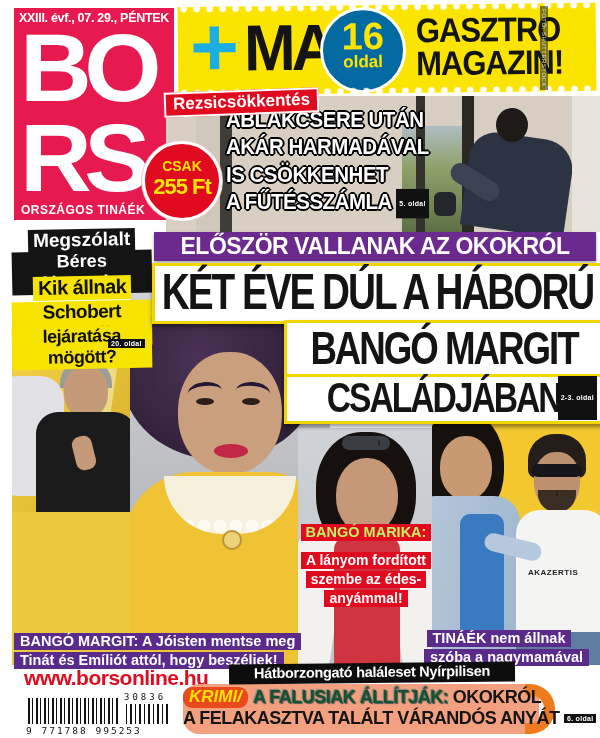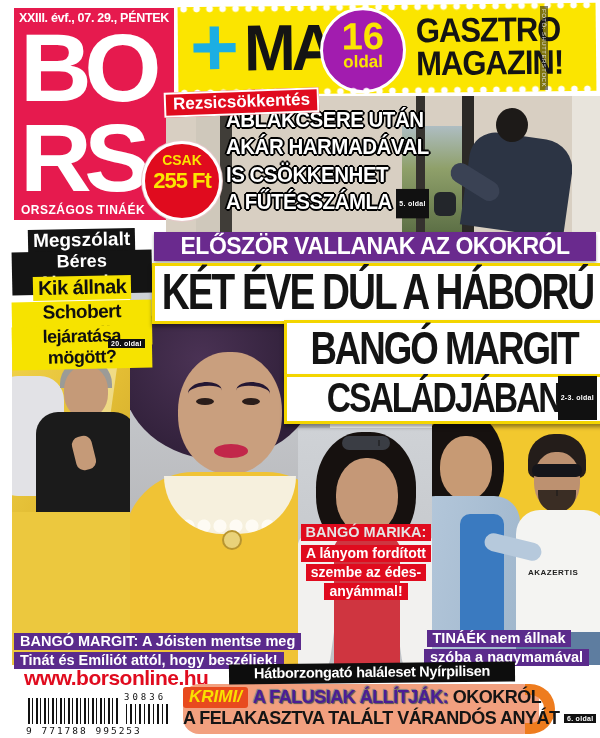--- a/index.html
+++ b/index.html
@@ -9,35 +9,35 @@
 
   
   #logo{left:14px;top:8px;width:160px;height:212px;background:#e61a4e;color:#fff;}
   #logo .date{position:absolute;top:3px;left:0;width:100%;text-align:center;
       font-size:12.5px;font-weight:bold;letter-spacing:-0.3px;}
   #logo .big{position:absolute;left:6px;top:14px;font-weight:bold;font-size:92px;line-height:86px;
       letter-spacing:-7px;transform:scale(1.08,1.05);transform-origin:left top;white-space:pre;}
   #logo .edition{position:absolute;bottom:3px;left:7px;font-size:12px;font-weight:bold;letter-spacing:0.5px;}
   #price{left:142px;top:141px;width:74px;height:74px;border-radius:50%;background:#e00b1e;
       border:3px solid #fff;box-shadow:0 0 0 1px #e5c8c8;z-index:6;text-align:center;color:#fbe500;}
-  #price .l1{margin-top:8px;font-size:14px;font-weight:bold;}
+  #price .l1{margin-top:14px;font-size:14px;font-weight:bold;}
   #price .l2{font-size:22px;font-weight:bold;letter-spacing:-1px;}
 
   
   #stamp{left:178px;top:5px;width:418px;height:88px;background:#fbe500;transform:rotate(-0.6deg);}
   #stamp::before,#stamp::after{content:"";position:absolute;left:0;right:0;height:8px;
       background:radial-gradient(circle 3.5px at 6px 4px,#fff 3.4px,transparent 3.6px);
       background-size:13px 8px;background-repeat:repeat-x;}
   #stamp::before{top:-2px;}
   #stamp::after{bottom:-2px;}
   #stamp .plus{position:absolute;left:12px;top:-8px;font-size:84px;font-weight:bold;color:#1caee3;}
   #stamp .ma{position:absolute;left:66px;top:6px;font-size:62px;font-weight:bold;color:#141414;
       letter-spacing:-4px;transform:scaleY(1.05);}
   #stamp .circle{position:absolute;left:142px;top:2px;width:80px;height:80px;border-radius:50%;
-      background:#a21caf;border:3px solid #fff;text-align:center;color:#fbe500;}
+      background:#0369a1;border:3px solid #fff;text-align:center;color:#fbe500;}
   #stamp .circle .n{margin-top:8px;font-size:38px;font-weight:bold;line-height:36px;}
   #stamp .circle .w{font-size:17px;font-weight:bold;line-height:16px;}
   #stamp .mag{position:absolute;left:238px;top:10px;font-size:31px;font-weight:bold;color:#141414;
       line-height:30px;letter-spacing:-1px;transform:scaleY(1.1);transform-origin:left top;}
 
   
   #util-photo{left:166px;top:96px;width:434px;height:136px;background:#d8cfc2;overflow:hidden;}
   #util-photo .wframe1{position:absolute;left:30px;top:0;width:24px;height:136px;background:#cfc8bb;}
   #util-photo .wbar1{position:absolute;left:54px;top:0;width:12px;height:136px;background:#403d38;}
   #util-photo .glass{position:absolute;left:236px;top:30px;width:64px;height:106px;
@@ -148,22 +148,22 @@
   #tina .beard{position:absolute;left:106px;top:72px;width:38px;height:22px;border-radius:0 0 18px 18px;background:#3a2d24;}
   #tina .tee{position:absolute;left:84px;top:92px;width:92px;height:124px;border-radius:24px 24px 0 0;background:#f4f4f2;}
   #tina .teetxt{position:absolute;left:96px;top:150px;width:72px;font-size:8px;font-weight:bold;color:#222;
       letter-spacing:0.5px;text-align:left;}
   #tina .jeans{position:absolute;left:84px;top:214px;width:92px;height:33px;background:#5e7da0;}
   #tina-credit{position:absolute;right:42px;top:490px;z-index:3;}
   #marika-credit{position:absolute;left:378px;top:440px;z-index:3;}
 
   
   .capwrap{z-index:6;text-align:center;}
-  .cap-red-title{display:inline-block;background:#e00b1e;color:#e5e5e5;font-weight:bold;font-size:14.5px;
-      padding:0 5px 1px;margin-bottom:3px;}
+  .cap-red-title{display:inline-block;background:#e00b1e;color:#bef264;font-weight:bold;font-size:14.5px;
+      padding:0 5px 1px;margin-bottom:10px;}
   .cap-red{display:inline-block;background:#e00b1e;color:#fff;font-weight:bold;font-size:14px;
       padding:0 5px 1px;margin-bottom:1px;}
   .cap-purple{display:inline-block;background:#5b2b8c;color:#fff;font-weight:bold;font-size:14.5px;
       padding:0 6px 1px;margin-bottom:1px;white-space:nowrap;}
   #cap-marika{left:296px;top:523px;width:140px;}
   #cap-tina{left:424px;top:629px;width:150px;}
   #cap-margit{left:14px;top:632px;width:240px;text-align:left;}
 
   
   #website{left:24px;top:666px;color:#e00b1e;font-size:21px;font-weight:bold;letter-spacing:-0.5px;z-index:6;}
@@ -177,22 +177,22 @@
   #barcode .bot-num{position:absolute;left:2px;top:35px;font-size:9.5px;letter-spacing:2px;color:#111;
       font-family:"DejaVu Sans Mono",monospace;}
   #krimi-kicker{left:229px;top:663px;width:286px;height:20px;background:#0d0d0d;color:#fff;z-index:7;
       font-size:14.5px;font-weight:bold;text-align:center;line-height:19px;transform:rotate(-0.6deg);letter-spacing:-0.3px;}
   #krimi-box{left:183px;top:684px;width:356px;height:50px;background:#f2a07f;border-radius:16px;z-index:6;}
   #krimi-bracket{position:absolute;right:-16px;top:0px;width:30px;height:50px;border:11px solid #ee7c1e;
       border-left:none;border-radius:0 26px 26px 0;box-sizing:border-box;}
   #krimi-box .row{position:relative;text-align:center;white-space:nowrap;}
   #krimi-box .row1{margin-top:3px;}
   .krimi-label{display:inline-block;background:#e84a1e;color:#fae000;font-style:italic;font-weight:bold;
-      font-size:17px;padding:0 6px 1px;border-radius:3px;margin-right:5px;vertical-align:middle;}
-  .krimi-white{color:#4c1d95;font-weight:bold;font-size:18px;letter-spacing:-0.5px;
+      font-size:17px;padding:0 6px 1px;border-radius:9px;margin-right:5px;vertical-align:middle;}
+  .krimi-white{color:#14532d;font-weight:bold;font-size:18px;letter-spacing:-0.5px;
       text-shadow:0 0 1px #666,1px 1px 1px #555,-1px -1px 1px #888;vertical-align:middle;}
   .krimi-black{color:#141414;font-weight:bold;font-size:18px;letter-spacing:-0.5px;vertical-align:middle;}
   #krimi-box .row2{margin-top:0px;}
 </style>
 </head>
 <body>
 
 <div id="page">
 
   <div id="logo" class="abs">

